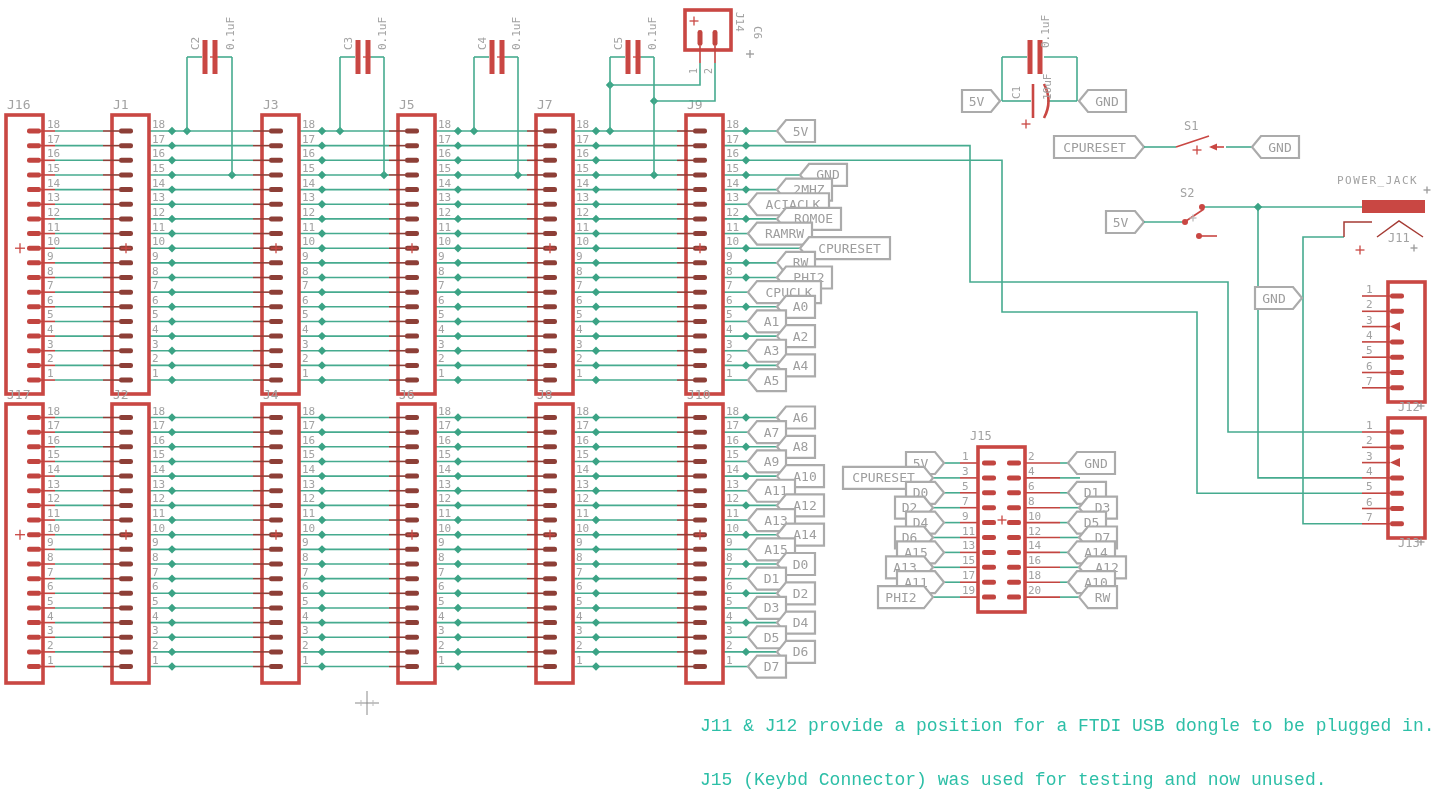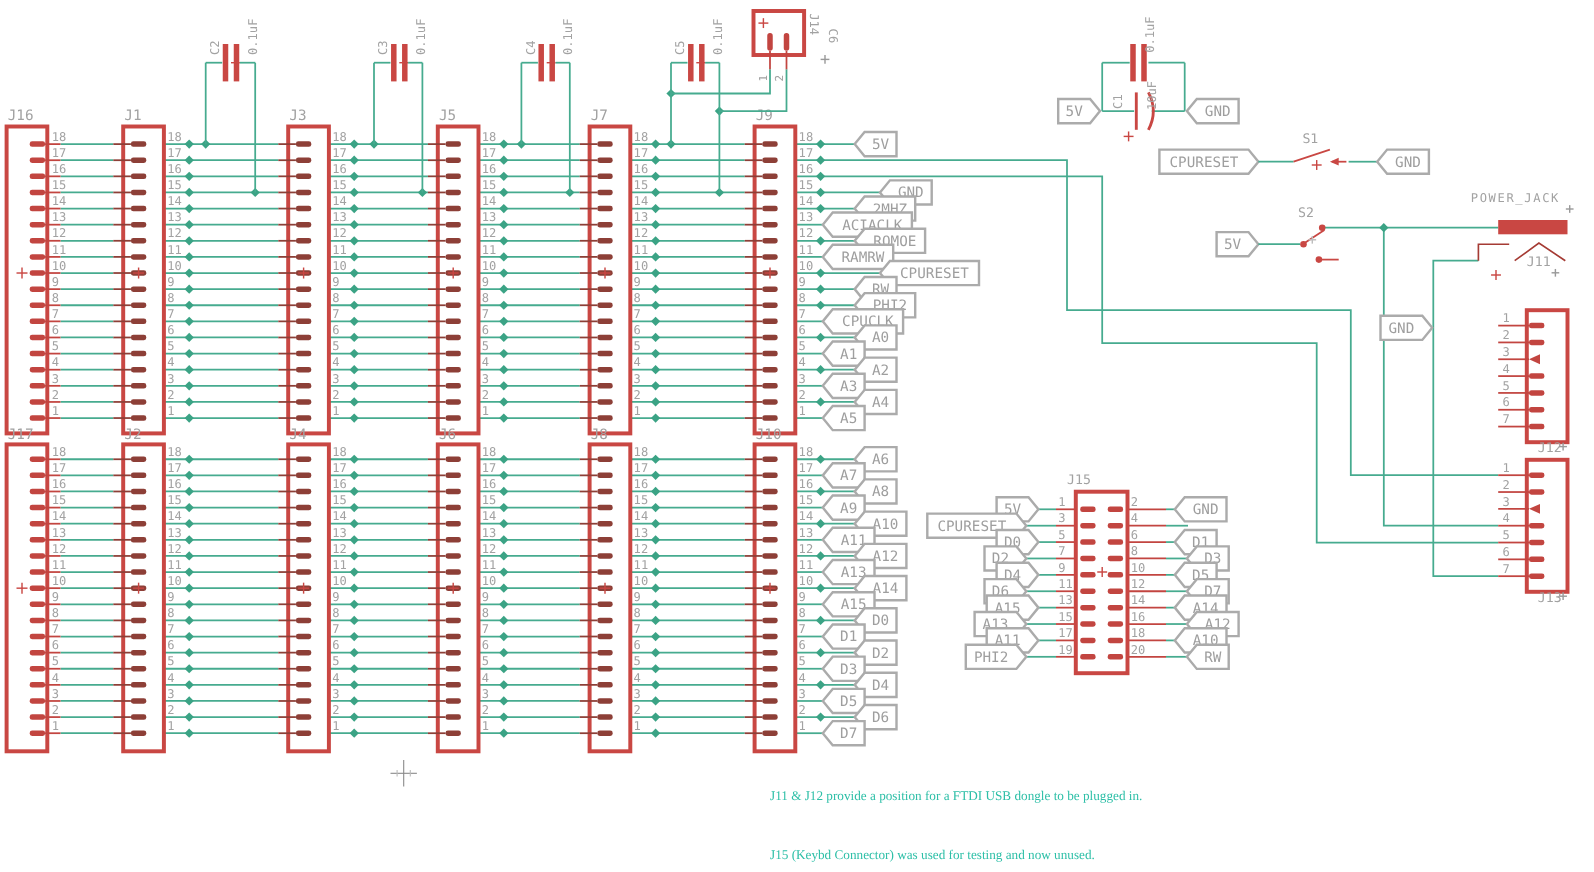--- a/index.html
+++ b/index.html
@@ -1,21 +1,21 @@
 <!DOCTYPE html>
 <html><head>
 <meta charset="utf-8">
 <style>
   html,body{margin:0;padding:0;background:#fff;}
   .stage{position:relative;width:1449px;height:791px;background:#ffffff;overflow:hidden;
          font-family:"DejaVu Sans Mono", monospace;}
   svg{position:absolute;left:0;top:0;}
   svg text{font-family:"DejaVu Sans Mono", monospace;}
-  .note{position:absolute;left:700px;font-family:Liberation Serif, serif;
-        font-size:12px;color:#2dbfa7;white-space:nowrap;}
+  .note{position:absolute;left:700px;font-family:Liberation Mono, monospace;
+        font-size:18px;color:#2dbfa7;white-space:nowrap;}
   .note1{top:716px;}
   .note2{top:770px;}
 </style>
 </head>
 <body>
 
 <div class="stage">
   <svg id="sch" width="1449" height="793" viewBox="0 0 1449 793">
       <g>
         <line x1="55" y1="131" x2="103" y2="131" stroke="#46ab8f" stroke-width="1.6"></line>

